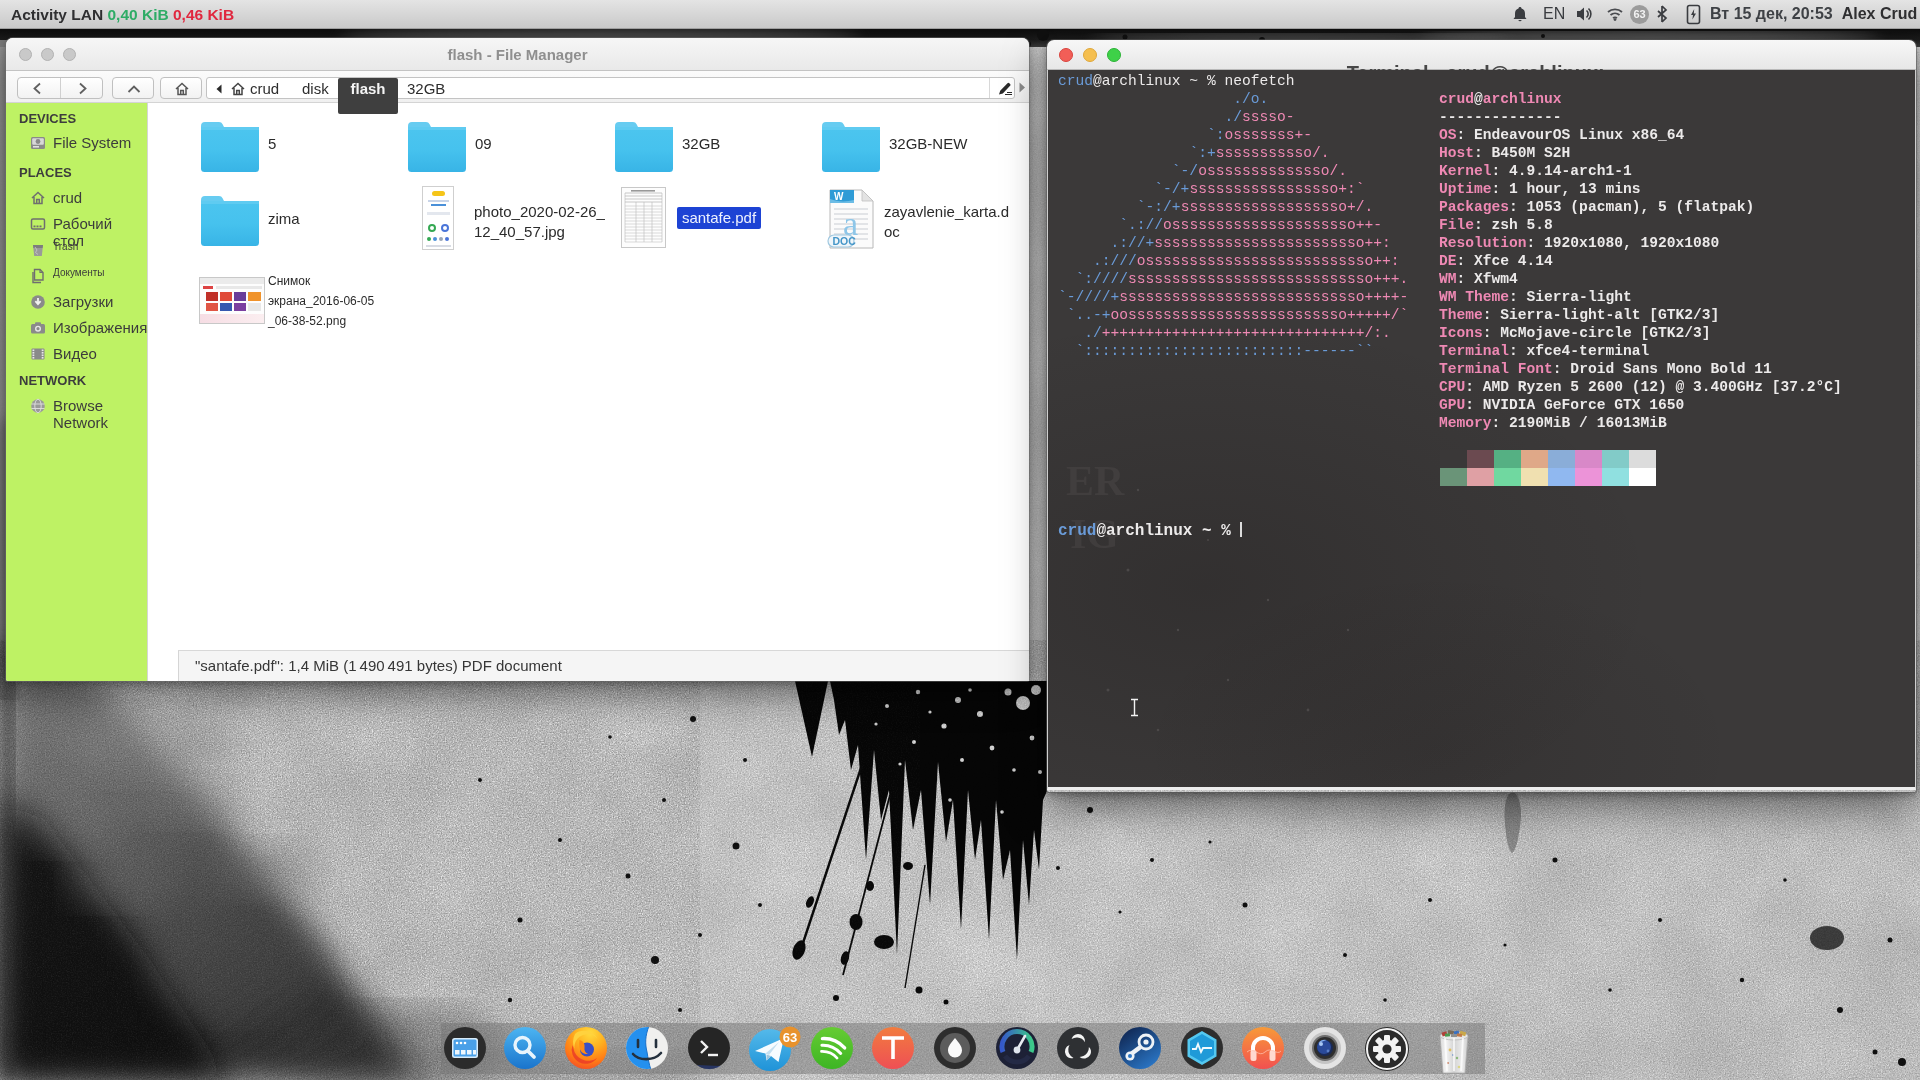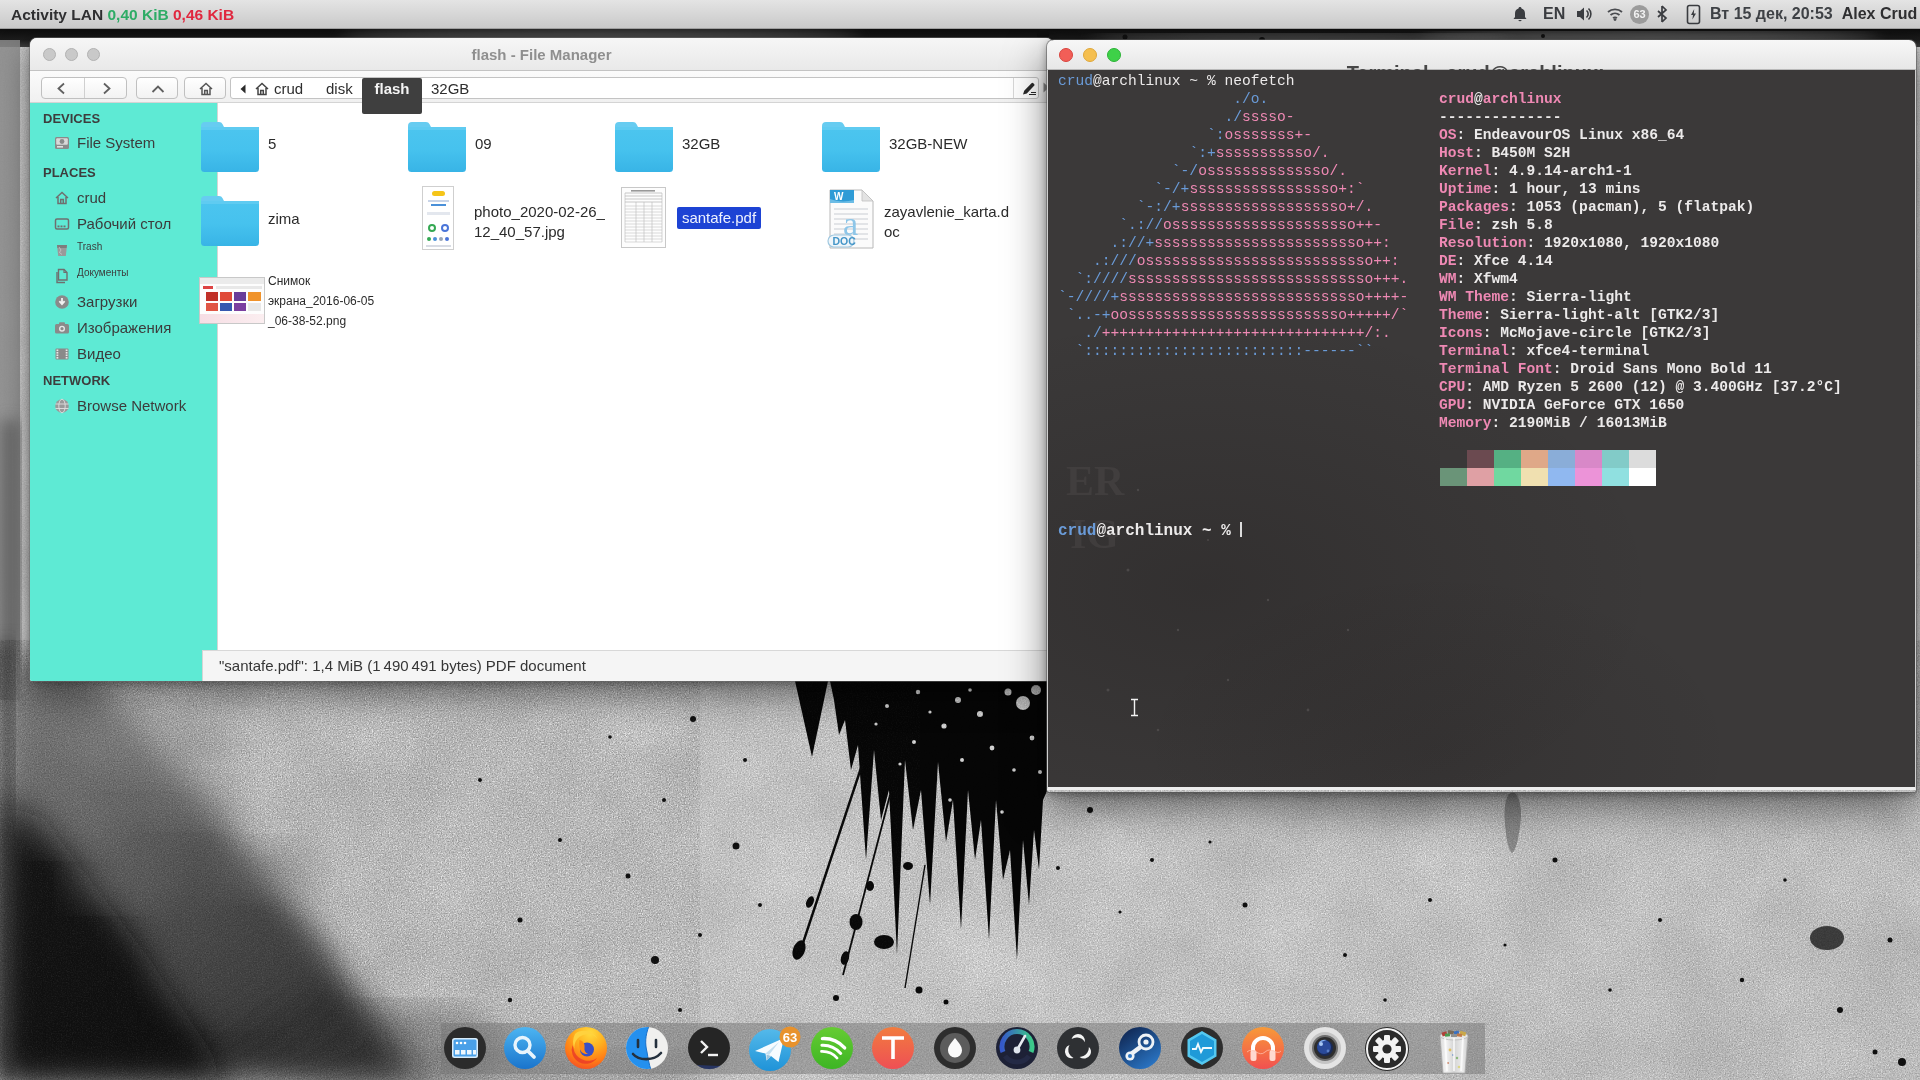--- a/index.html
+++ b/index.html
@@ -176,21 +176,21 @@
 <rect x="700" y="650" width="220" height="430" fill="#ffffff" opacity="0.05" filter="url(#grain2)"></rect>
 </svg>
 
 <div class="abs" style="left:0;top:0;width:1920px;height:29px;z-index:50;background:linear-gradient(#e4e4e4,#c9c9c9);border-bottom:1px solid #9f9f9f">
 <div class="abs" style="left:11px;top:6px;font-size:15.5px;font-weight:bold;color:#2f2f31">Activity LAN <span style="color:#2eac66">0,40 KiB</span> <span style="color:#e0273e">0,46 KiB</span></div>
 
 <svg class="abs" style="left:1512px;top:6px" width="16" height="17" viewBox="0 0 16 17">
       <path d="M8 1 C8.8 1 9.5 1.6 9.5 2.4 C11.8 3 13 5 13 7.5 L13 11 L14.5 13 L1.5 13 L3 11 L3 7.5 C3 5 4.2 3 6.5 2.4 C6.5 1.6 7.2 1 8 1 Z" fill="#3a3c40"></path>
       <path d="M6.3 14 a1.8 1.8 0 0 0 3.4 0 Z" fill="#3a3c40"></path>
     </svg>
-<div class="abs" style="left:1543px;top:5px;font-size:16px;font-weight:bold;color:#3a3c40">EN</div>
+<div class="abs" style="left:1543px;top:5px;font-size:16px;font-weight:normal;color:#3a3c40">EN</div>
 
 <svg class="abs" style="left:1576px;top:6px" width="20" height="16" viewBox="0 0 20 16">
       <path d="M1 5 L4 5 L8 1.5 L8 14.5 L4 11 L1 11 Z" fill="#3a3c40"></path>
       <path d="M10.5 4.5 a4.5 4.5 0 0 1 0 7" stroke="#3a3c40" stroke-width="1.6" fill="none"></path>
       <path d="M12.5 2.5 a7.5 7.5 0 0 1 0 11" stroke="#3a3c40" stroke-width="1.6" fill="none"></path>
     </svg>
 
 <svg class="abs" style="left:1606px;top:7px" width="18" height="14" viewBox="0 0 18 14">
       <g stroke="#4a4c50" fill="none" stroke-width="1.8">
         <path d="M2 5 a10.5 10.5 0 0 1 14 0"></path>
@@ -206,21 +206,21 @@
       <path d="M6 1 L6 17 M6 1 L10 5 L2 12 M6 17 L10 13 L2 6" stroke="#3a3c40" stroke-width="1.7" fill="none"></path>
     </svg>
 
 <svg class="abs" style="left:1686px;top:4px" width="15" height="21" viewBox="0 0 15 21">
       <rect x="1.5" y="1.5" width="12" height="18" rx="2" fill="none" stroke="#3a3c40" stroke-width="1.6"></rect>
       <path d="M8.2 5 L5 11 L7 11 L6.4 15.5 L10 9.5 L7.8 9.5 Z" fill="#3a3c40"></path>
     </svg>
 <div class="abs" style="left:1710px;top:5px;font-size:16px;font-weight:bold;color:#3e4145">Вт 15 дек, 20:53&nbsp;&nbsp;<span style="color:#2f2f31">Alex Crud</span></div>
 </div>
 
-<div class="abs" style="left:30px;top:38px;width:1023px;height:643px;z-index:10;border-radius:7px 7px 2px 2px;box-shadow:0 0 0 1px rgba(110,110,110,0.5), 0 14px 34px rgba(0,0,0,0.45), 0 2px 8px rgba(0,0,0,0.3);background:#ffffff">
+<div class="abs" style="left:6px;top:38px;width:1023px;height:643px;z-index:10;border-radius:7px 7px 2px 2px;box-shadow:0 0 0 1px rgba(110,110,110,0.5), 0 14px 34px rgba(0,0,0,0.45), 0 2px 8px rgba(0,0,0,0.3);background:#ffffff">
 
  <div class="abs" style="left:0;top:0;width:1023px;height:33px;border-radius:7px 7px 0 0;background:linear-gradient(#f6f6f6,#e9e9e9);border-bottom:1px solid #c3c3c3">
   <div class="abs" style="left:13px;top:10px;width:13px;height:13px;border-radius:50%;background:#c9c9c9;border:1px solid #b2b2b2"></div>
   <div class="abs" style="left:35px;top:10px;width:13px;height:13px;border-radius:50%;background:#c9c9c9;border:1px solid #b2b2b2"></div>
   <div class="abs" style="left:57px;top:10px;width:13px;height:13px;border-radius:50%;background:#c9c9c9;border:1px solid #b2b2b2"></div>
   <div style="text-align:center;font-size:15px;font-weight:bold;color:#8f8f8f;padding-top:8px">flash - File Manager</div>
  </div>
 
  <div class="abs" style="left:0;top:33px;width:1023px;height:32px;background:linear-gradient(#fbfbfb,#f0f0f0);border-bottom:1px solid #d4d4d4">
   <div class="abs" style="left:11px;top:6px;width:86px;height:22px;background:linear-gradient(#ffffff,#f2f2f2);border:1px solid #c0c0c0;border-radius:4px">
@@ -257,21 +257,21 @@
    <svg class="abs" style="left:790px;top:3px" width="17" height="16" viewBox="0 0 17 16">
           <path d="M2 13.5 L3.2 9.8 L10.5 2.2 a1.2 1.2 0 0 1 1.8 0 l0.8 0.8 a1.2 1.2 0 0 1 0 1.8 L5.8 12.5 Z" fill="#2a2a2a"></path>
           <path d="M8 13.5 L15 13.5 M10 11.5 L15 11.5" stroke="#2a2a2a" stroke-width="1.1"></path>
         </svg>
   </div>
   <svg class="abs" style="left:1013px;top:11px" width="7" height="11" viewBox="0 0 7 11">
         <path d="M0.5 0.5 L6 5.5 L0.5 10.5 Z" fill="#8a8a8a"></path>
       </svg>
  </div>
 
- <div class="abs" style="left:0;top:65px;width:188px;height:578px;background:#5eead4;border-right:1px solid #d5d5d5;border-radius:0 0 0 2px">
+ <div class="abs" style="left:0;top:65px;width:142px;height:578px;background:#bef264;border-right:1px solid #d5d5d5;border-radius:0 0 0 2px">
   <div class="abs" style="left:13px;top:8px;font-size:13px;font-weight:bold;color:#3d3d3d">DEVICES</div>
   <div class="abs" style="left:47px;top:31px;font-size:15px;color:#3c3c3c">File System</div>
   <svg class="abs" style="left:24px;top:32px" width="16" height="16" viewBox="0 0 16 16">
         <rect x="1" y="2" width="14" height="12" rx="1.5" fill="#8a8a8a"></rect>
         <rect x="2.2" y="3.2" width="11.6" height="6.6" rx="1" fill="#d8d8d8"></rect>
         <circle cx="8" cy="6.5" r="2.4" fill="#8a8a8a"></circle>
         <rect x="3" y="11" width="6" height="1.6" fill="#e0e0e0"></rect>
       </svg>
   <div class="abs" style="left:13px;top:62px;font-size:13px;font-weight:bold;color:#3d3d3d">PLACES</div>
   <div class="abs" style="left:47px;top:86px;font-size:15px;color:#3c3c3c">crud</div>

